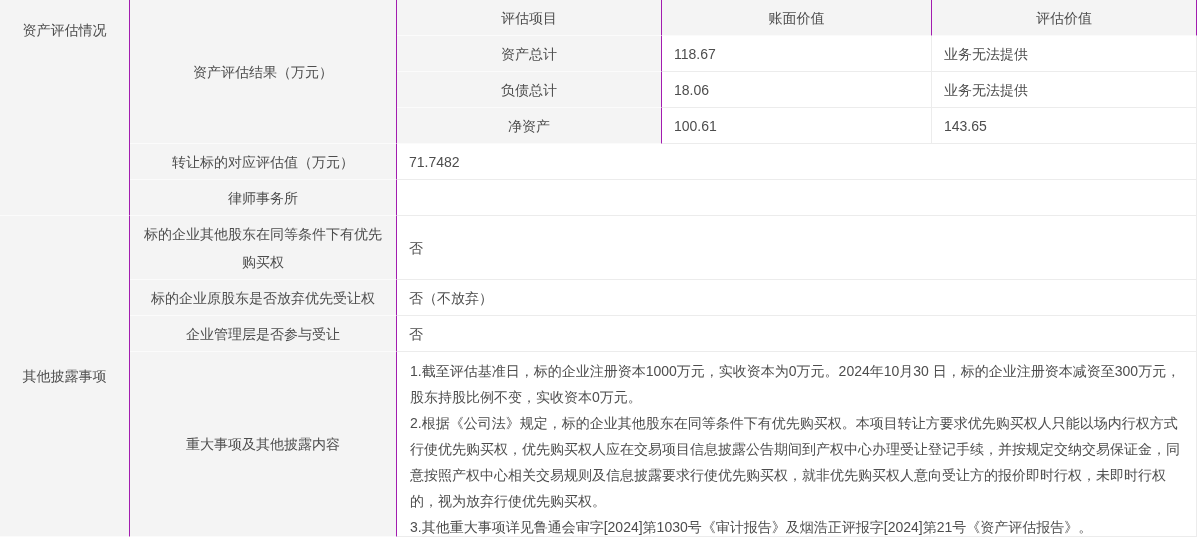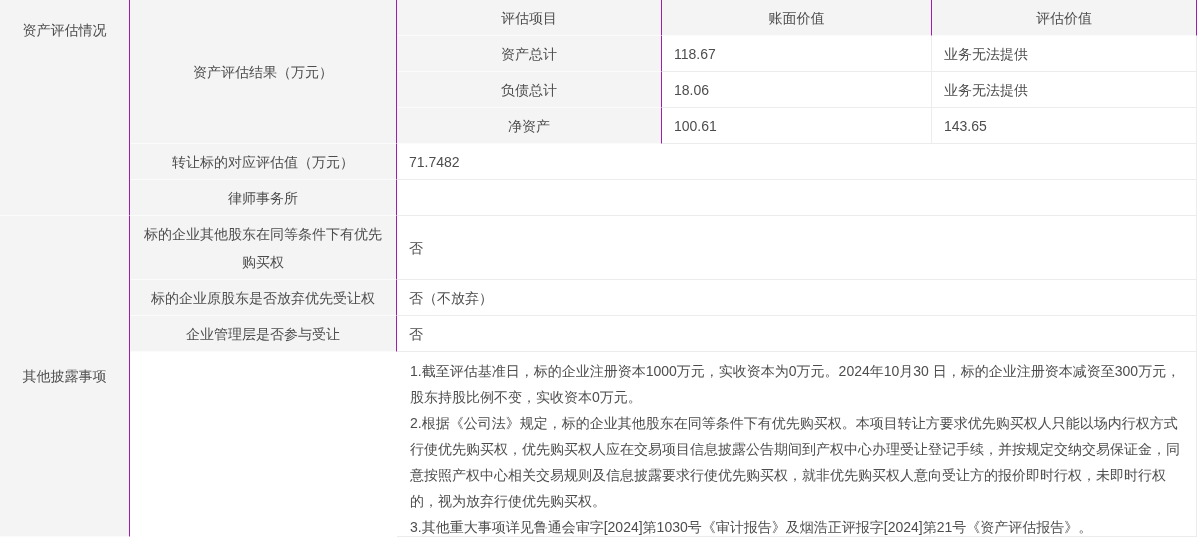--- a/index.html
+++ b/index.html
@@ -138,19 +138,22 @@
     <span>否（不放弃）</span>
   </div>
 
   <div class="cell lab c2r9">
     <span>企业管理层是否参与受让</span>
   </div>
   <div class="cell val c3-5r9">
     <span>否</span>
   </div>
 
+  <div class="cell lab c2r10">
+    <span>重大事项及其他披露内容</span>
+  </div>
   <div class="cell val para c3-5r10">
     <p>1.截至评估基准日，标的企业注册资本1000万元，实收资本为0万元。2024年10月30 日，标的企业注册资本减资至300万元，股东持股比例不变，实收资本0万元。</p>
     <p>2.根据《公司法》规定，标的企业其他股东在同等条件下有优先购买权。本项目转让方要求优先购买权人只能以场内行权方式行使优先购买权，优先购买权人应在交易项目信息披露公告期间到产权中心办理受让登记手续，并按规定交纳交易保证金，同意按照产权中心相关交易规则及信息披露要求行使优先购买权，就非优先购买权人意向受让方的报价即时行权，未即时行权的，视为放弃行使优先购买权。</p>
     <p>3.其他重大事项详见鲁通会审字[2024]第1030号《审计报告》及烟浩正评报字[2024]第21号《资产评估报告》。</p>
   </div>
 
 </div>
 
 </body></html>

